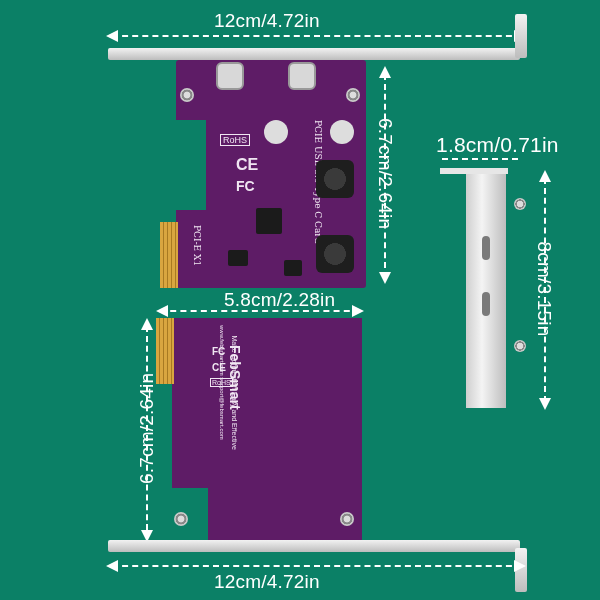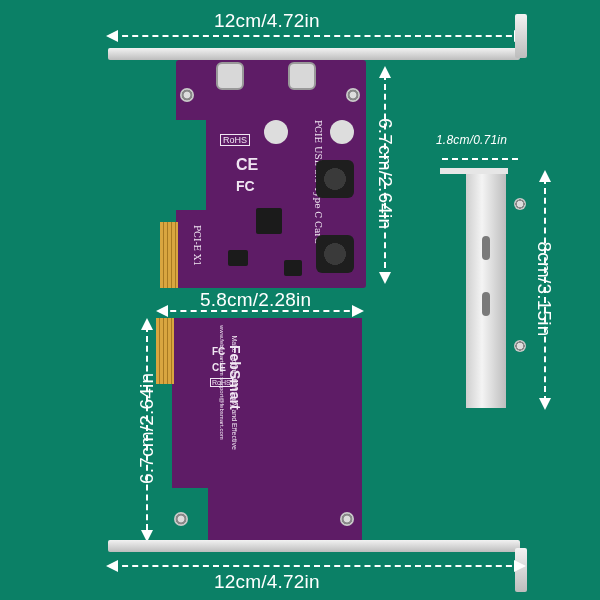--- a/index.html
+++ b/index.html
@@ -1,19 +1,19 @@
 <!DOCTYPE html>
 <html><head>
   <meta charset="utf-8">
   <style>
     html, body { margin:0; padding:0; }
     body { width:600px; height:600px; background:#0b8066; position:relative; overflow:hidden; font-family:"Liberation Sans", sans-serif; }
     .abs { position:absolute; }
     .dim-text { color:#ffffff; font-size:19px; white-space:nowrap; letter-spacing:0.2px; }
-    .dim-text.small { font-size:12px;font-style:italic; }
+    .dim-text.small { font-size:21px; }
     .vtext { transform-origin:center center; transform:rotate(90deg); }
     .vtext-l { transform-origin:center center; transform:rotate(-90deg); }
     .hline { height:0; border-top:2px dashed #ffffff; }
     .vline { width:0; border-left:2px dashed #ffffff; }
     .bracket-rail { background:linear-gradient(#f2f2f2,#bdbdbd); border-radius:2px; }
     .pcb { background:#5e1c66; }
     .gold { background:repeating-linear-gradient(90deg,#d9a640 0 3px,#a87a22 3px 4px); }
     .chip { background:#1b1b1b; border-radius:2px; }
     .inductor { background:radial-gradient(circle,#3a3a3a 0 40%,#1e1e1e 41%); border-radius:6px; }
     .usbc { background:#d8d8d8; border:2px solid #999; border-radius:6px; }
@@ -72,21 +72,21 @@
 <div class="abs" style="left:440px;top:168px;width:68px;height:6px;background:#e6e6e6;"></div>
 <div class="abs screw" style="left:514px;top:198px;width:12px;height:12px;"></div>
 <div class="abs screw" style="left:514px;top:340px;width:12px;height:12px;"></div>
 <div class="abs" style="left:530px;top:170px;width:30px;height:240px;">
   <div class="abs vline" style="left:14px;top:8px;height:224px;"></div>
   <div class="abs" style="left:9px;top:0;border-left:6px solid transparent;border-right:6px solid transparent;border-bottom:12px solid #fff;"></div>
   <div class="abs" style="left:9px;top:228px;border-left:6px solid transparent;border-right:6px solid transparent;border-top:12px solid #fff;"></div>
   <div class="abs dim-text vtext" style="left:-36px;top:108px;width:100px;text-align:center;">8cm/3.15in</div>
 </div>
 
-<div class="abs dim-text" style="left:200px;top:289px;">5.8cm/2.28in</div>
+<div class="abs dim-text" style="left:224px;top:289px;">5.8cm/2.28in</div>
 <div class="abs hline" style="left:160px;top:310px;width:200px;"></div>
 <div class="abs" style="left:156px;top:305px;border-top:6px solid transparent;border-bottom:6px solid transparent;border-right:12px solid #fff;"></div>
 <div class="abs" style="left:352px;top:305px;border-top:6px solid transparent;border-bottom:6px solid transparent;border-left:12px solid #fff;"></div>
 
 <div class="abs pcb" style="left:172px;top:318px;width:190px;height:222px;">
   <div class="abs" style="left:0;top:170px;width:36px;height:52px;background:#0b8066;"></div>
   <div class="abs silk-sans vtext" style="left:28px;top:54px;width:70px;font-size:14px;font-weight:bold;">FebSmart</div>
   <div class="abs silk-sans vtext" style="left:-8px;top:84px;width:140px;font-size:7px;">Make Connection Easy and Effective</div>
   <div class="abs silk-sans vtext" style="left:-30px;top:84px;width:160px;font-size:6px;">www.febsmart.com support@febsmart.com</div>
   <div class="abs silk-sans" style="left:40px;top:28px;font-size:10px;font-weight:bold;">FC</div>

